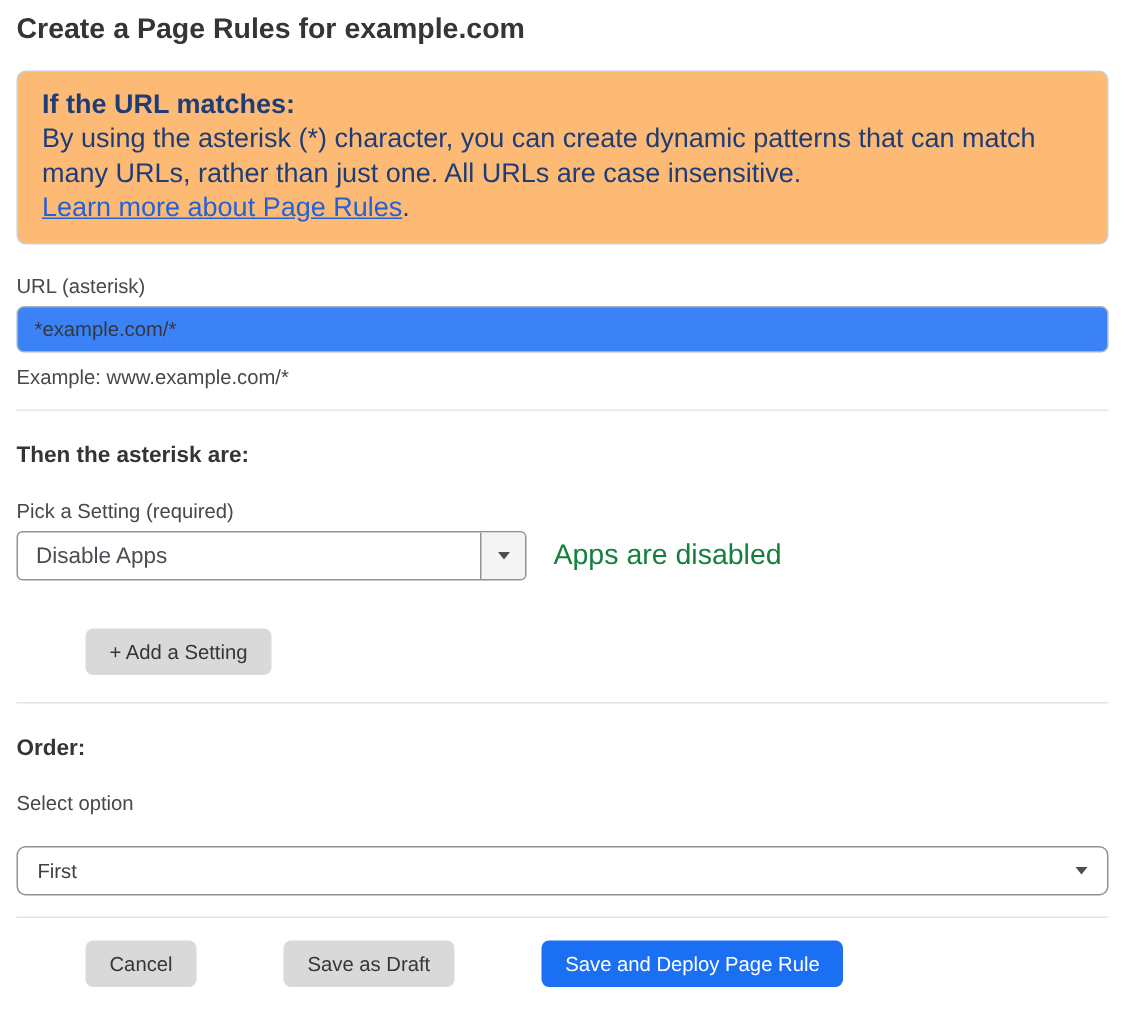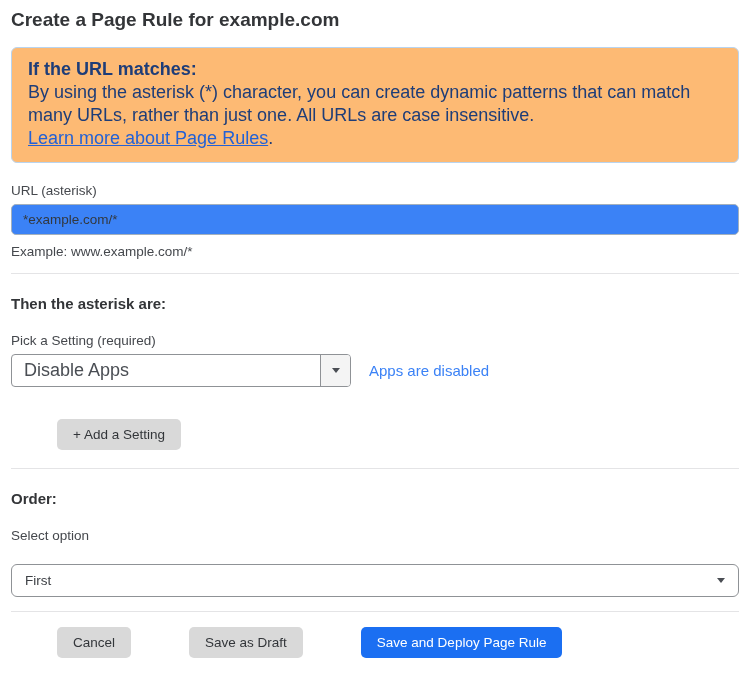--- a/index.html
+++ b/index.html
@@ -97,41 +97,41 @@
     border: 1px solid #8f9296;
     border-radius: 4px;
     overflow: hidden;
     cursor: pointer;
   }
   .setting-select-value {
     flex: 1;
     display: flex;
     align-items: center;
     padding-left: 12px;
-    font-size: 18px;
+    font-size: 15px;
     color: #4a4e54;
   }
   .select-arrow-btn {
     width: 30px;
     border-left: 1px solid #8f9296;
     background: #f4f4f4;
     display: flex;
     align-items: center;
     justify-content: center;
     cursor: pointer;
   }
   .caret {
     width: 0; height: 0;
     border-left: 4px solid transparent;
     border-right: 4px solid transparent;
     border-top: 5px solid #4a4e54;
   }
   .status-text {
-    font-size: 15px;
-    color: #3b82f6;
+    font-size: 19px;
+    color: #15803d;
   }
 
   
   .btn {
     height: 31px;
     padding: 0 16px;
     border: none;
     border-radius: 5px;
     font-family: "Liberation Sans", sans-serif;
     font-size: 13.5px;
@@ -165,21 +165,21 @@
     margin-top: 15px;
     display: flex;
     gap: 12px;
   }
 </style>
 </head>
 <body>
 
 <div class="page">
 
-  <h1 class="page-title">Create a Page Rule for example.com</h1>
+  <h1 class="page-title">Create a Page Rules for example.com</h1>
 
   <div class="info-box">
     <p class="info-heading">If the URL matches:</p>
     <p class="info-body">By using the asterisk (*) character, you can create dynamic patterns that can match many URLs, rather than just one. All URLs are case insensitive.</p>
     <p class="info-link-line"><a class="info-link" href="#">Learn more about Page Rules</a><span>.</span></p>
   </div>
 
   <label class="field-label">URL (asterisk)</label>
   <input class="url-input" type="text" value="*example.com/*" style="">
   <p class="help-text example-text">Example: www.example.com/*</p>

